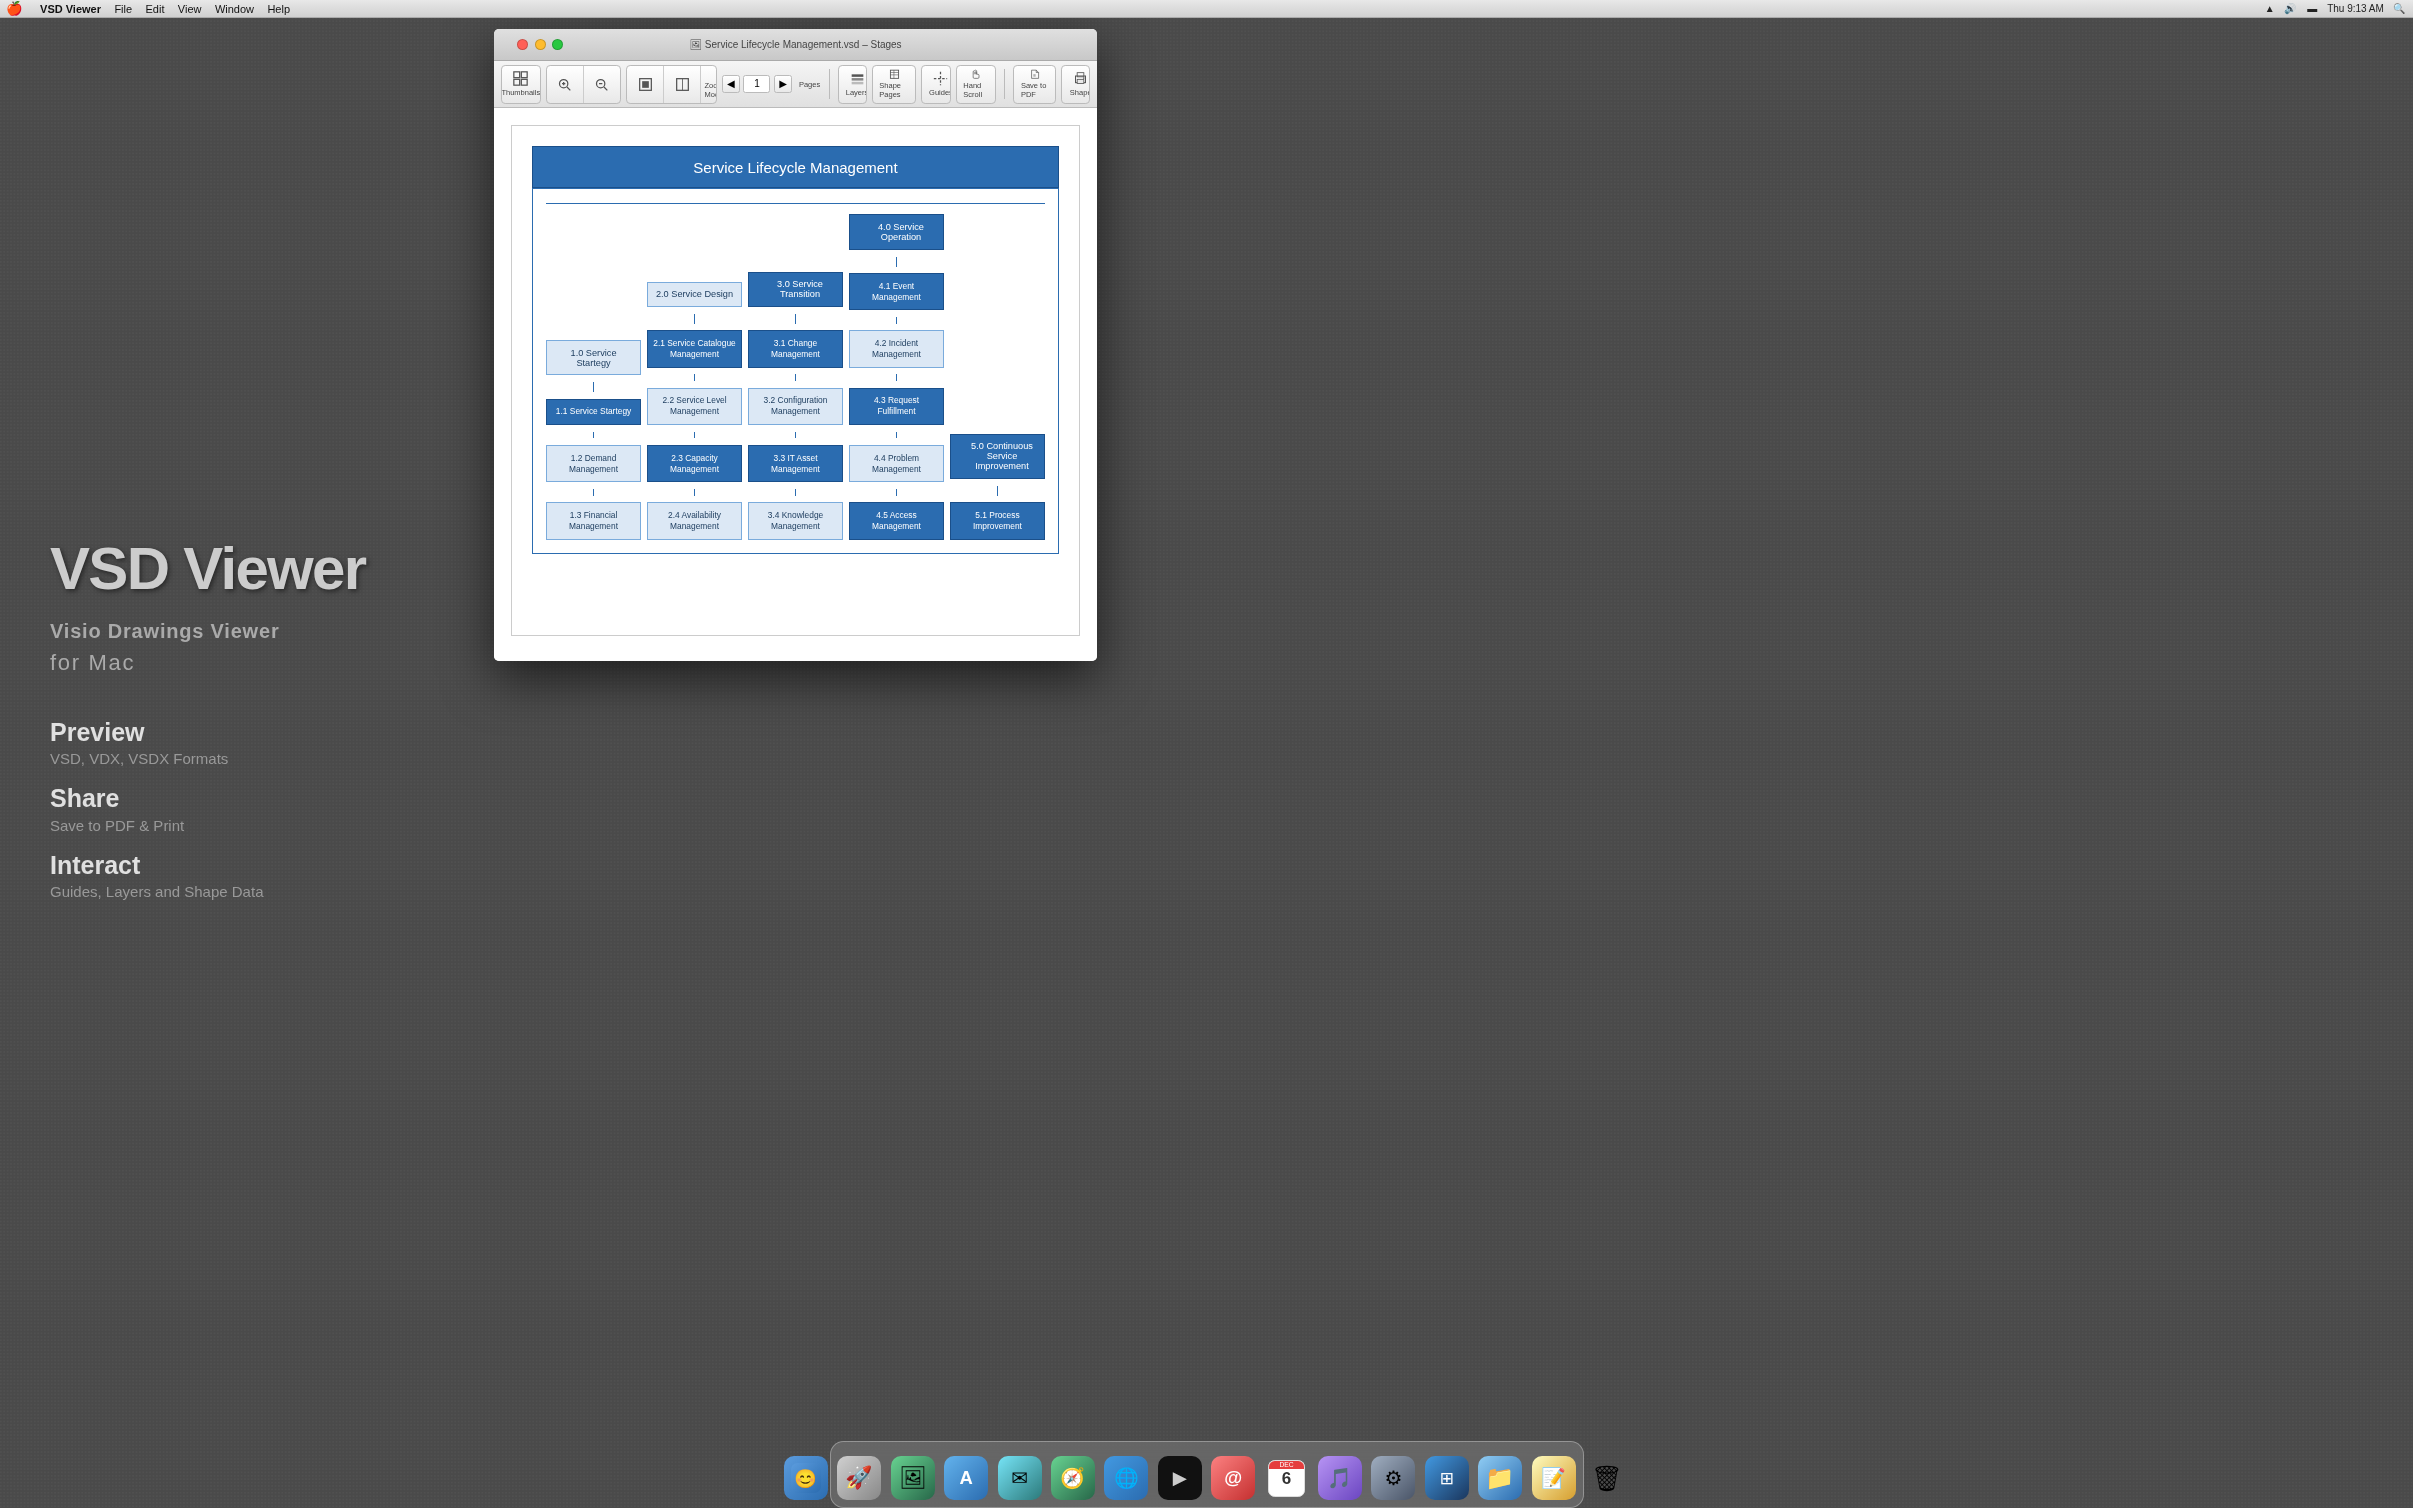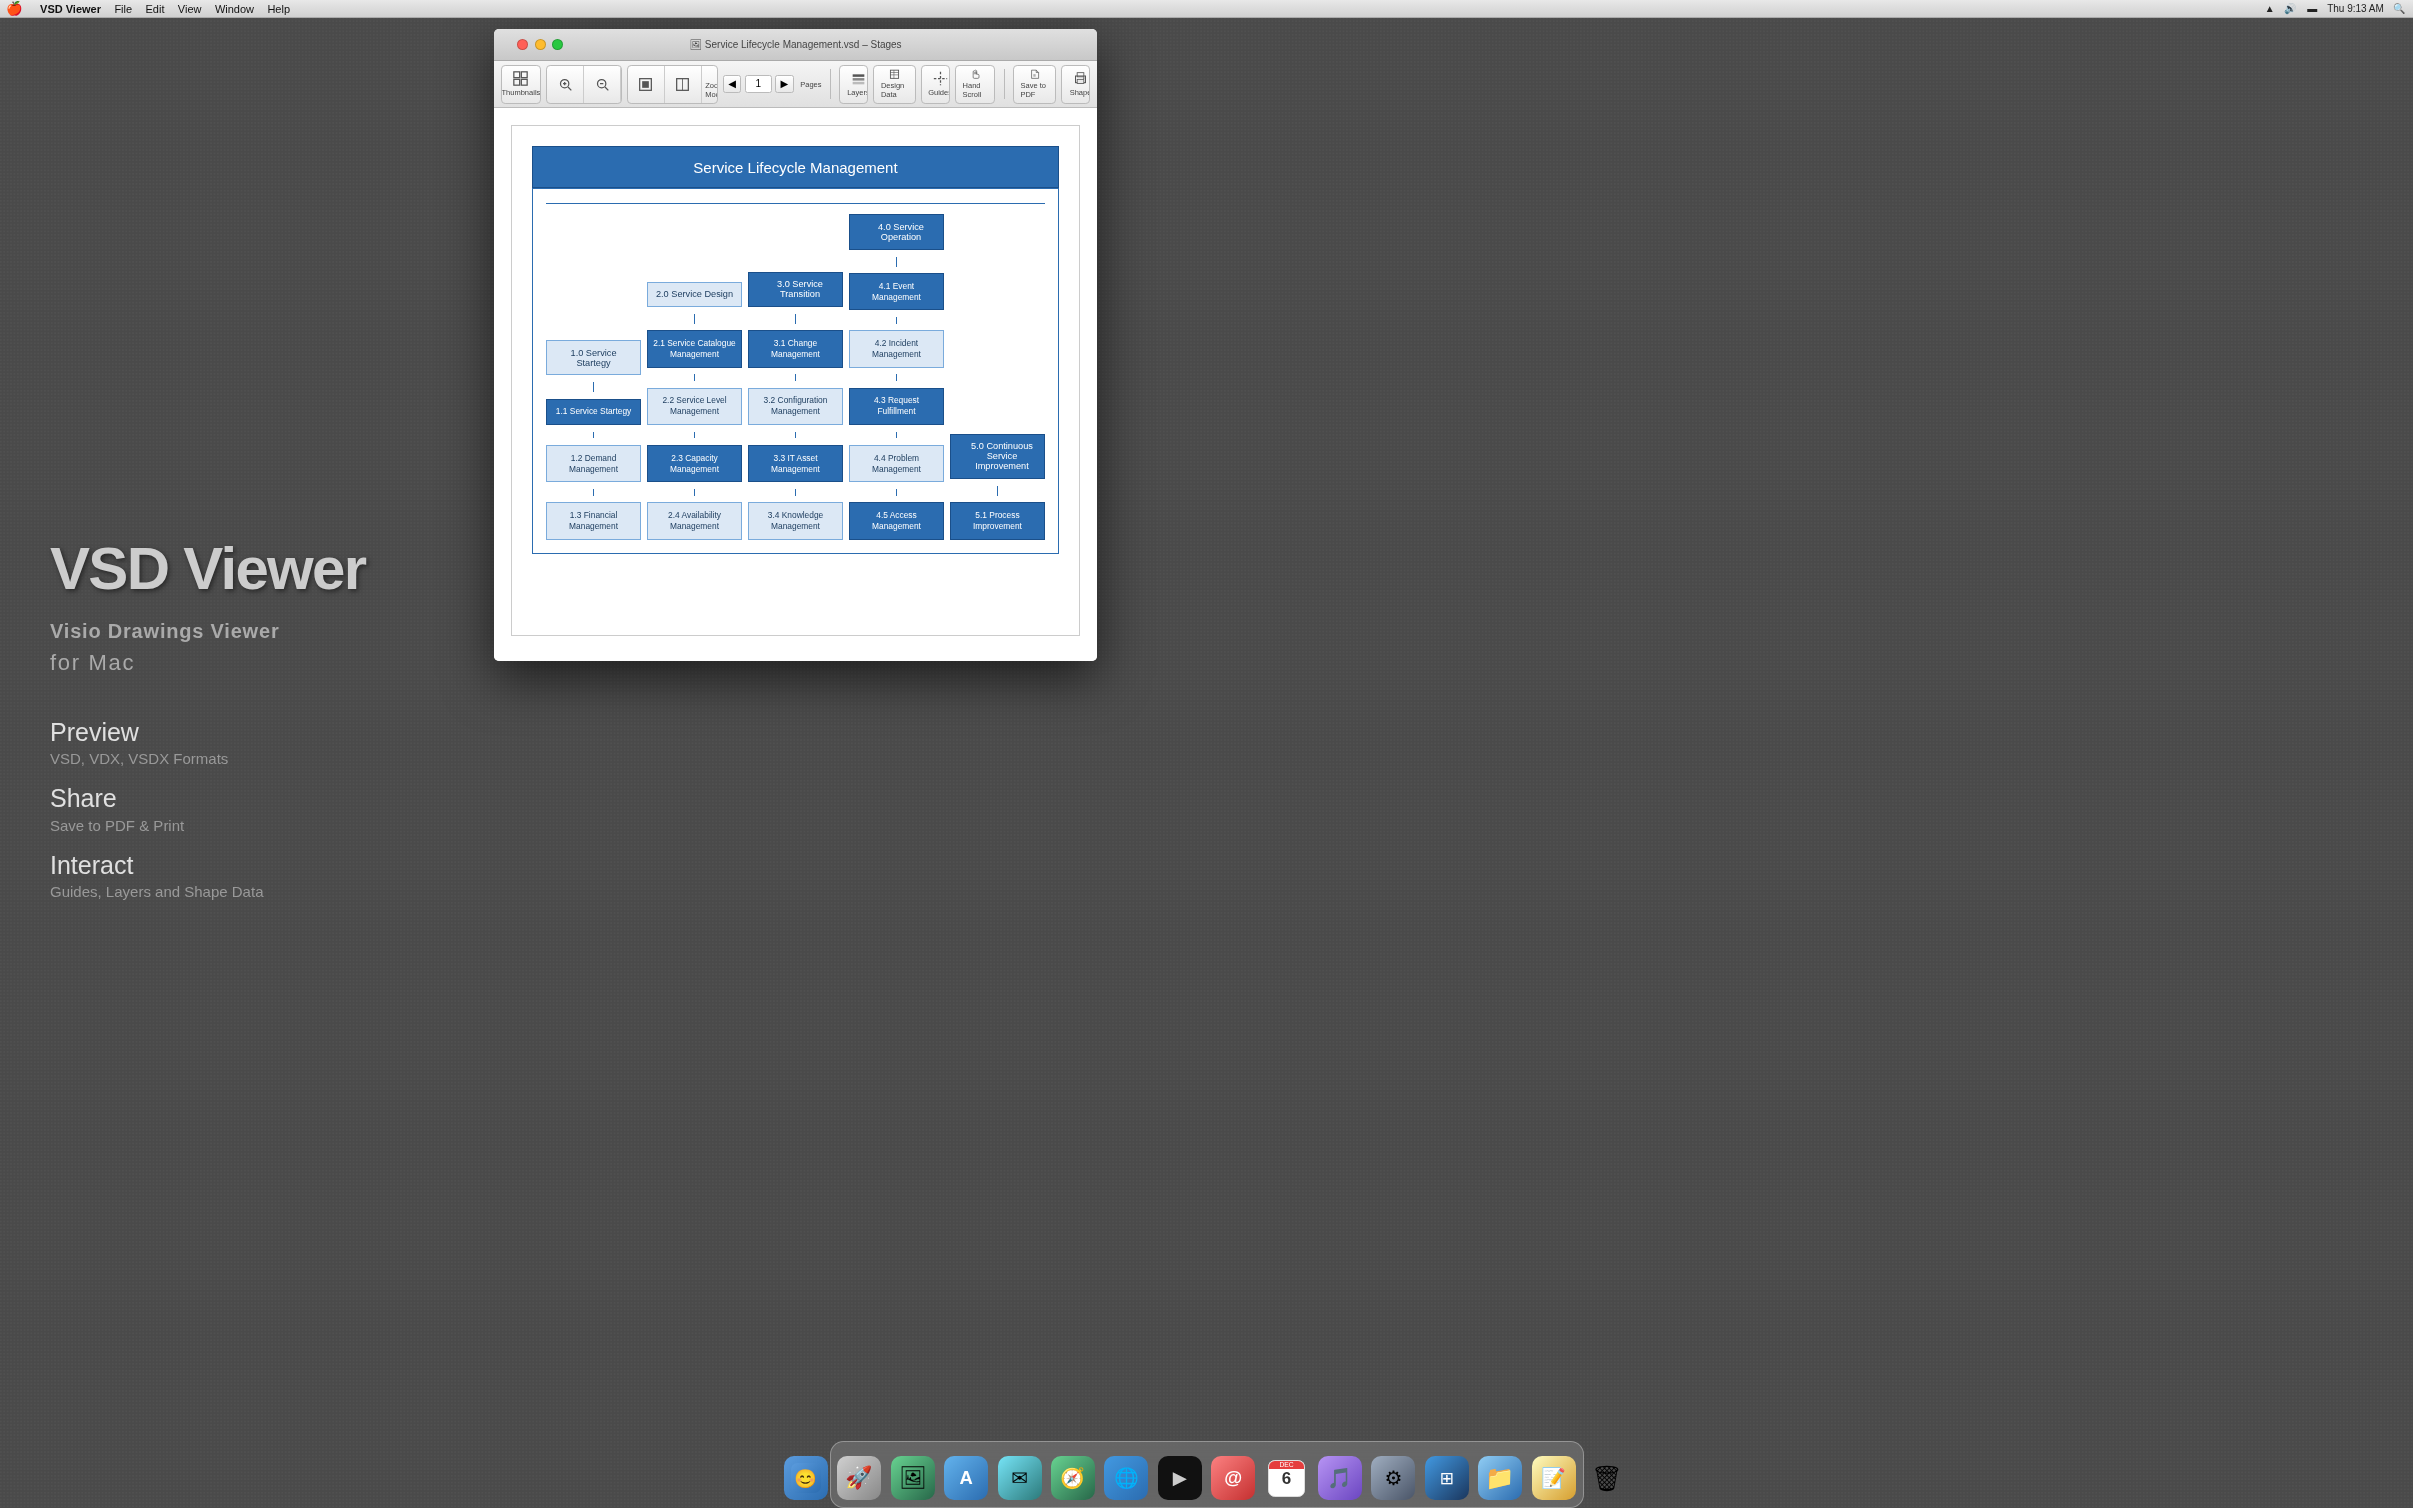--- a/index.html
+++ b/index.html
@@ -88,21 +88,21 @@
       color: #aaaaaa;
       font-weight: 300;
       letter-spacing: 1.7px;
       margin-bottom: 42px;
     }
     .feature-section {
       margin-bottom: 17px;
     }
     .feature-title {
       font-size: 25px;
-      font-weight: 400;
+      font-weight: 700;
       color: #e0e0e0;
       margin-bottom: 3.4px;
     }
     .feature-desc {
       font-size: 15px;
       color: #999;
       font-weight: 300;
     }
 
     
@@ -500,21 +500,21 @@
     </div>
 
     <div class="toolbar-group">
       <div class="toolbar-btn">
         <svg viewBox="0 0 18 18" fill="none">
           <rect x="2" y="2" width="14" height="14" stroke="#555" stroke-width="1.5"></rect>
           <line x1="2" y1="6" x2="16" y2="6" stroke="#555" stroke-width="1"></line>
           <line x1="2" y1="10" x2="16" y2="10" stroke="#555" stroke-width="1"></line>
           <line x1="8" y1="2" x2="8" y2="16" stroke="#555" stroke-width="1"></line>
         </svg>
-        <span>Design Data</span>
+        <span>Shape Pages</span>
       </div>
     </div>
 
     <div class="toolbar-group">
       <div class="toolbar-btn">
         <svg viewBox="0 0 18 18" fill="none">
           <line x1="9" y1="1" x2="9" y2="17" stroke="#555" stroke-width="1.5" stroke-dasharray="3,2"></line>
           <line x1="1" y1="9" x2="17" y2="9" stroke="#555" stroke-width="1.5" stroke-dasharray="3,2"></line>
         </svg>
         <span>Guides</span>

